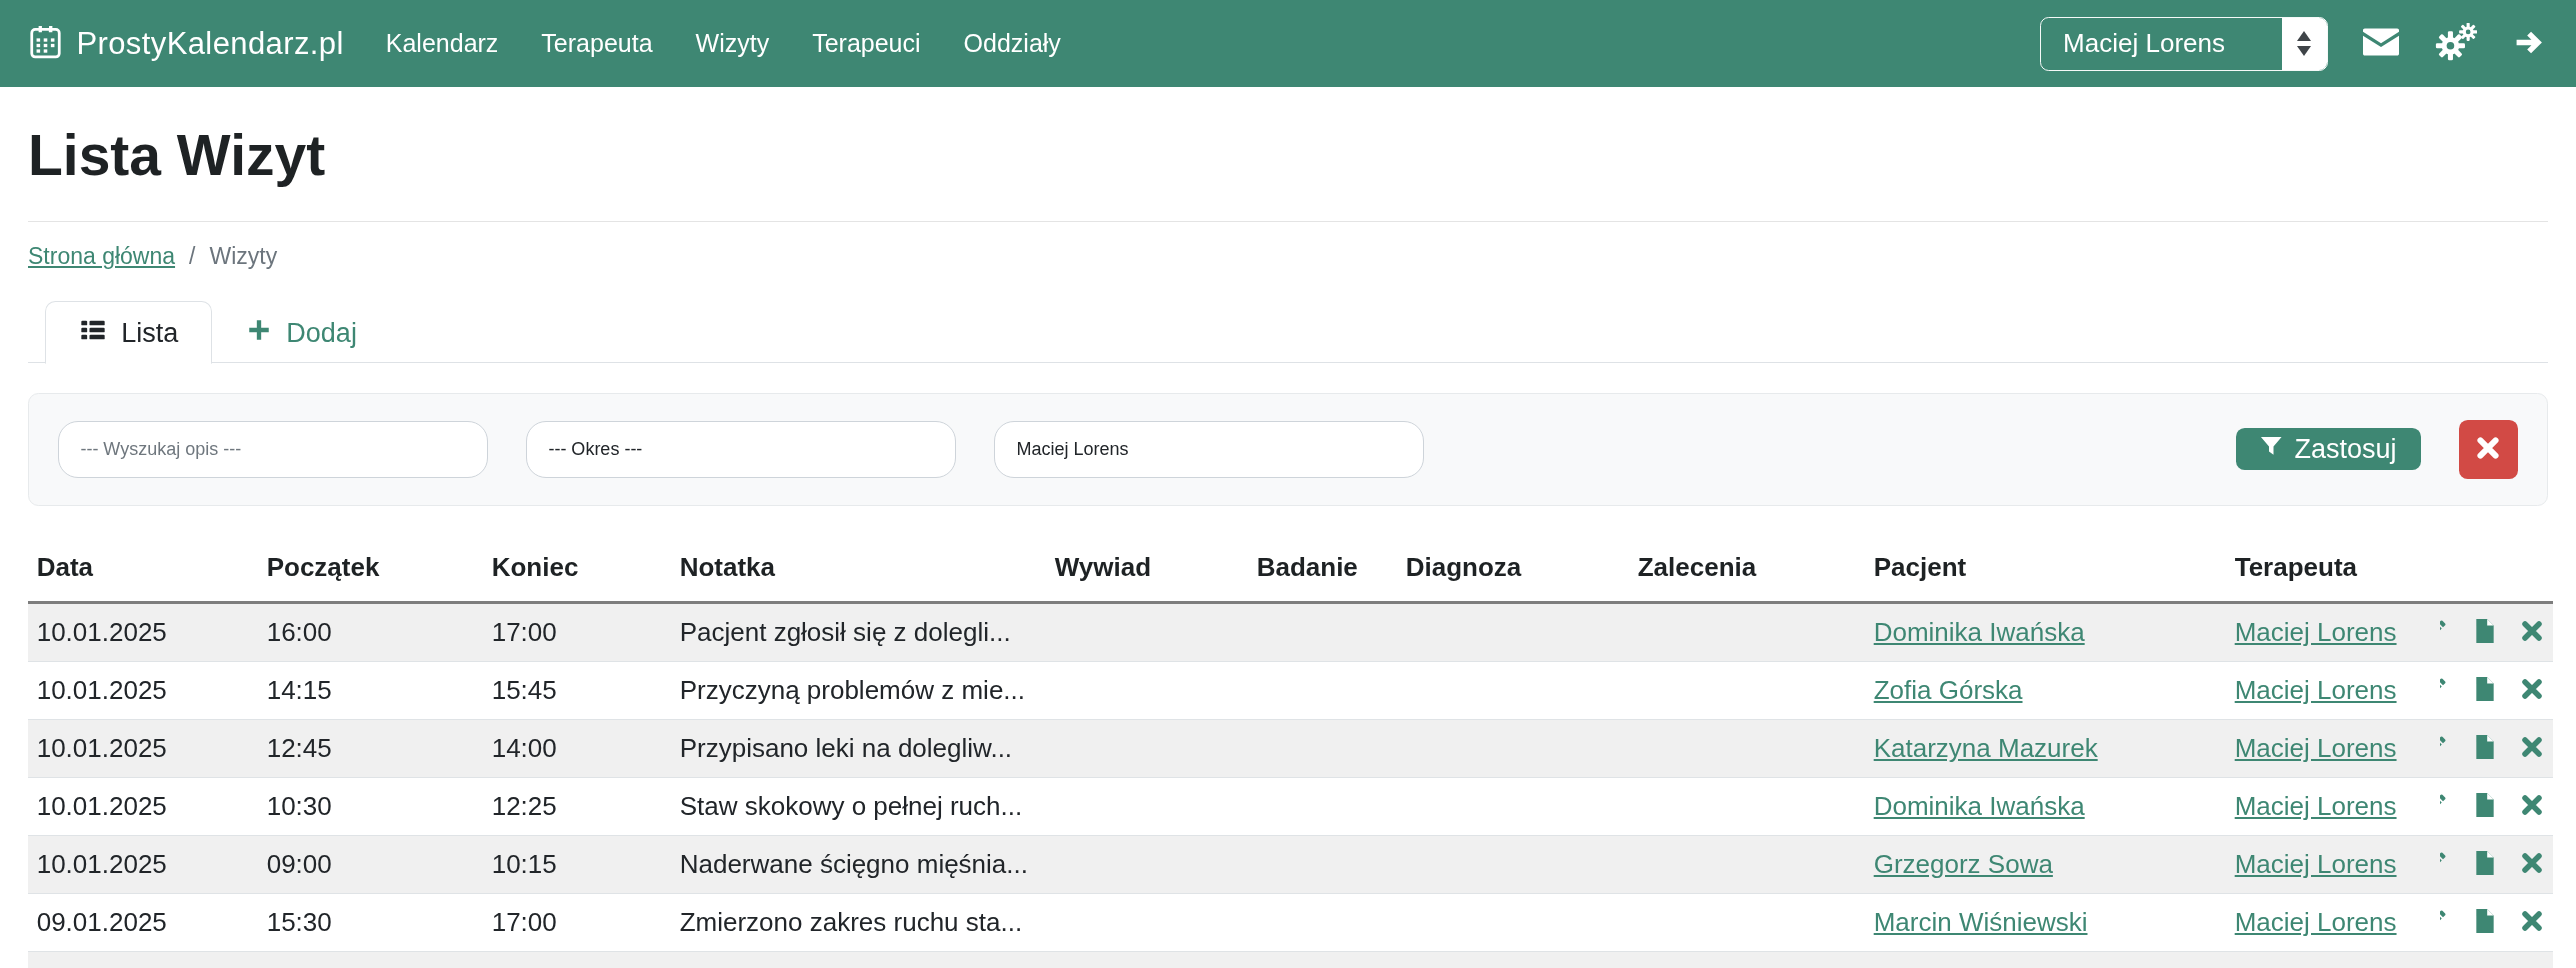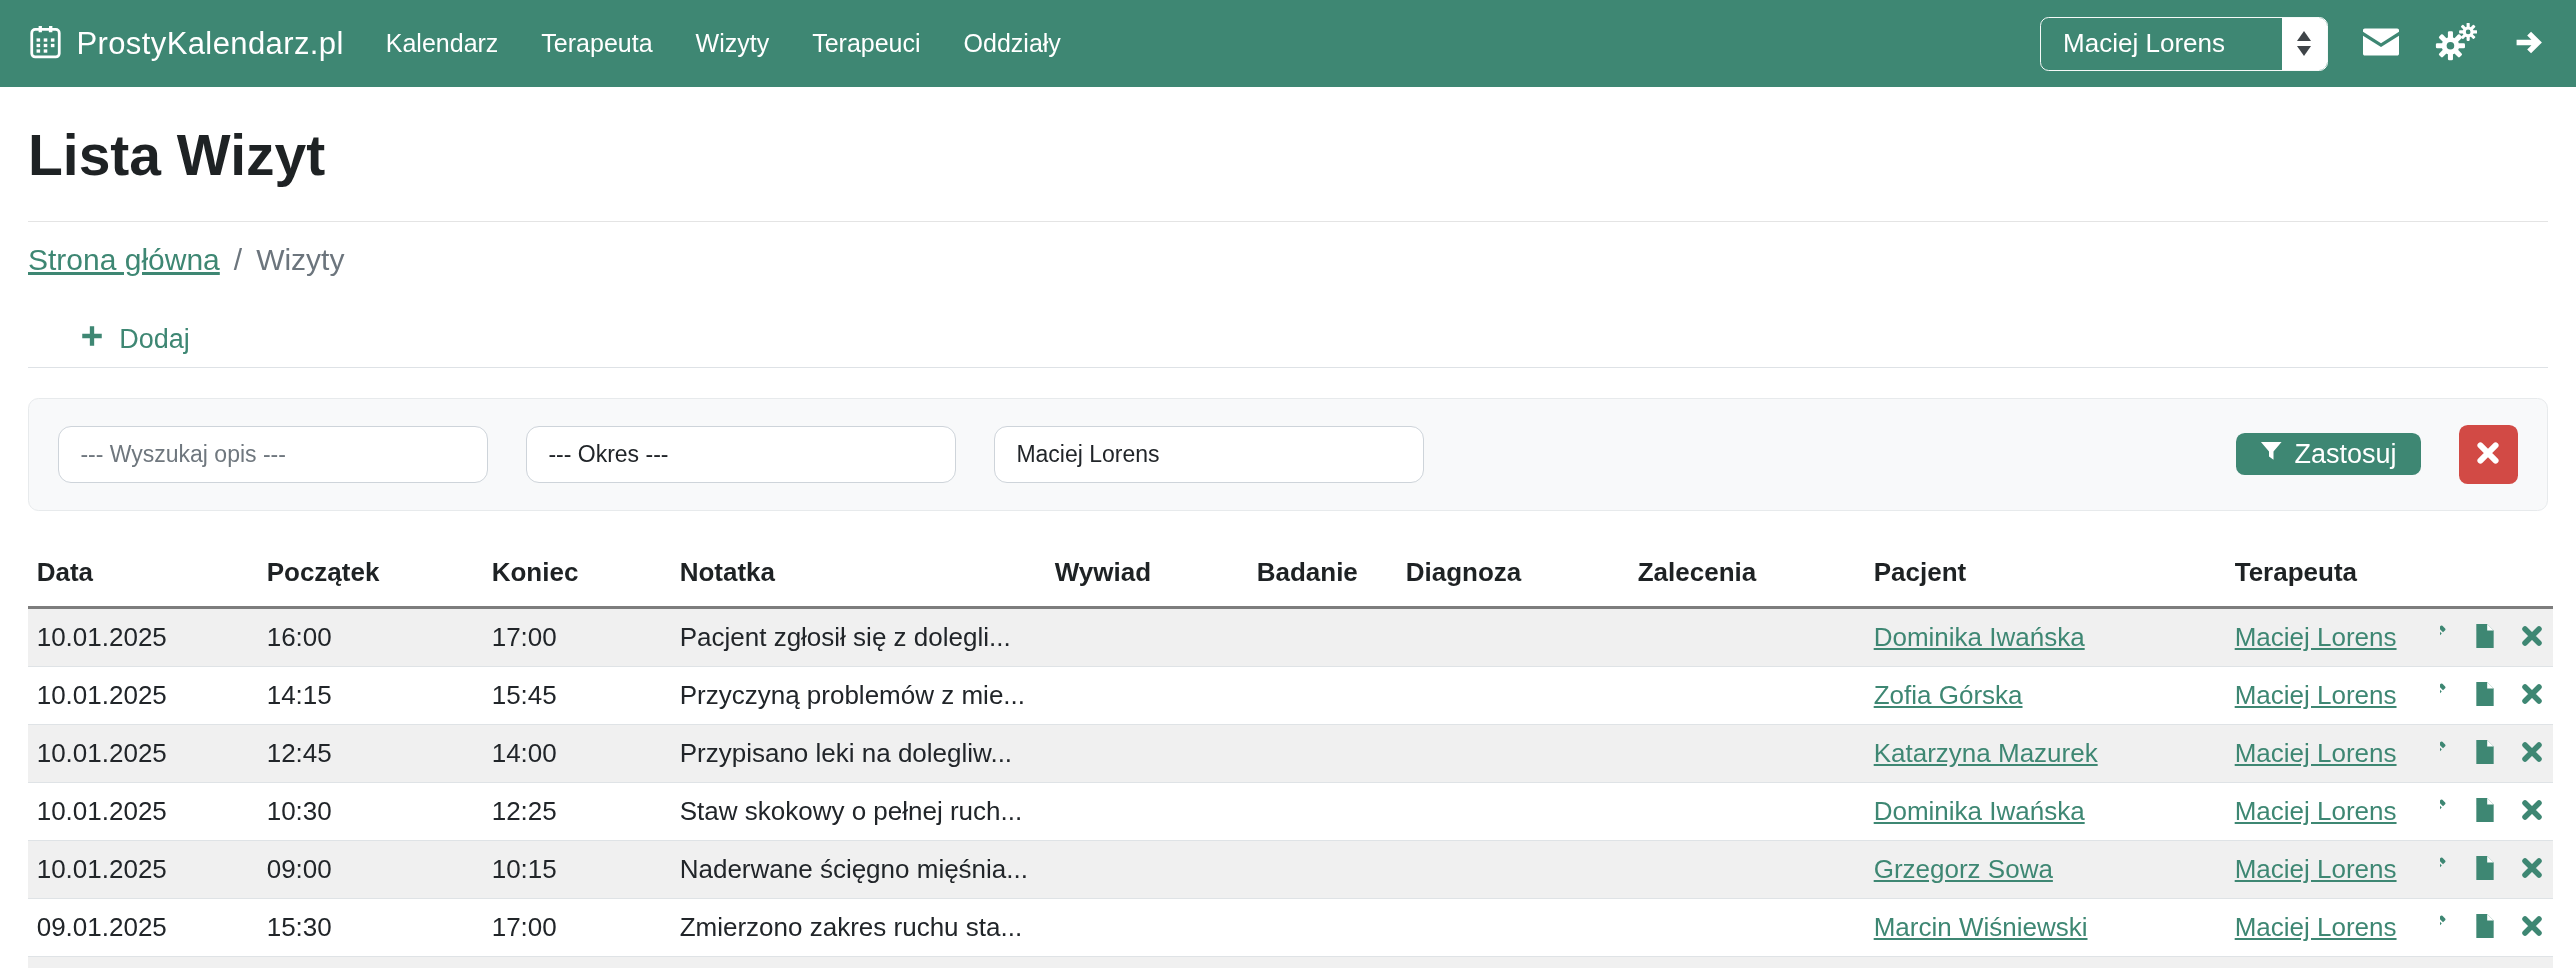--- a/index.html
+++ b/index.html
@@ -33,21 +33,21 @@
     width: 45px; background: #fff; display: flex; flex-direction: column;
     align-items: center; justify-content: center; gap: 4.3px;
   }
   .tri-up { width:0; height:0; border-left:7.8px solid transparent; border-right:7.8px solid transparent; border-bottom:10.4px solid #3f4448; }
   .tri-down { width:0; height:0; border-left:7.8px solid transparent; border-right:7.8px solid transparent; border-top:10.4px solid #3f4448; }
   .icon-btn { background: none; border: none; cursor: pointer; display: flex; align-items: center; }
   
   .main { padding: 0 28px; }
   h1.page-title { font-size: 57px; font-weight: 700; color: #1e2224; margin: 35px 0 33px 0; }
   .title-rule { border: none; border-top: 1.7px solid #e4e4e4; margin: 0 0 21px 0; }
-  .breadcrumb { font-size: 30px; display: flex; align-items: center; gap: 14px; text-align: center; }
+  .breadcrumb { font-size: 23px; display: flex; align-items: center; gap: 14px; text-align: center; }
   .breadcrumb a { color: #3e8773; }
   .breadcrumb .sep, .breadcrumb .current { color: #6c757d; }
   
   .tabs { margin-top: 31px; display: flex; border-bottom: 1.7px solid #dee2e6; padding-left: 17.3px; }
   .tab {
     display: inline-flex; align-items: center; gap: 14px;
     font-size: 27px; padding: 14px 33px 12px 33px; cursor: pointer;
     border: 1.7px solid transparent; margin-bottom: -1.7px; text-decoration: none;
   }
   .tab.active {
@@ -55,22 +55,22 @@
     border-color: #dee2e6 #dee2e6 #ffffff #dee2e6;
     border-radius: 10.4px 10.4px 0 0;
   }
   .tab.add { color: #3e8773; }
   
   .filter-card {
     margin-top: 29.4px; background: #f8f9fa; border: 1.7px solid #e7eaec;
     border-radius: 10.4px; padding: 26px 29.4px; display: flex; align-items: center; gap: 38px;
   }
   .filter-input, .filter-select {
-    width: 430px; height: 57px; border: 1.7px solid #ced4da; border-radius: 13px;
-    background: #fff; font-size: 23px; padding: 0 21px;
+    width: 430px; height: 57px; border: 1.7px solid #ced4da; border-radius: 20px;
+    background: #fff; font-size: 18px; padding: 0 21px;
     font-family: "Liberation Sans", sans-serif;
     display: flex; align-items: center; color: #212529; white-space: nowrap;
   }
   input.filter-input::placeholder { color: #6f777e; }
   .filter-spacer { flex: 1; }
   .btn-apply {
     height: 42px; background: #3e8773; color: #fff; border: none; border-radius: 8.7px;
     font-size: 27px; padding: 0 24px; display: inline-flex; align-items: center; gap: 12px;
     cursor: pointer; font-family: "Liberation Sans", sans-serif;
   }
@@ -185,20 +185,33 @@
 <main class="main">
   <h1 class="page-title">Lista Wizyt</h1>
   <hr class="title-rule">
   <nav class="breadcrumb">
     <a href="#">Strona główna</a>
     <span class="sep">/</span>
     <span class="current">Wizyty</span>
   </nav>
 
   <div class="tabs">
+    <a class="tab active" href="#">
+      <span>
+        <svg width="28" height="28" viewBox="0 0 24 24" fill="#212529">
+          <rect x="2" y="4" width="5" height="4" rx="1"></rect>
+            <rect x="9" y="4" width="13" height="4" rx="1"></rect>
+          <rect x="2" y="10" width="5" height="4" rx="1"></rect>
+            <rect x="9" y="10" width="13" height="4" rx="1"></rect>
+          <rect x="2" y="16" width="5" height="4" rx="1"></rect>
+            <rect x="9" y="16" width="13" height="4" rx="1"></rect>
+        </svg>
+      </span>
+      <span>Lista</span>
+    </a>
     <a class="tab add" href="#">
       <span>
         <svg width="26" height="26" viewBox="0 0 24 24" fill="#3e8773">
           <path d="M10 3h4v7h7v4h-7v7h-4v-7H3v-4h7z"></path>
         </svg>
       </span>
       <span>Dodaj</span>
     </a>
   </div>
 

